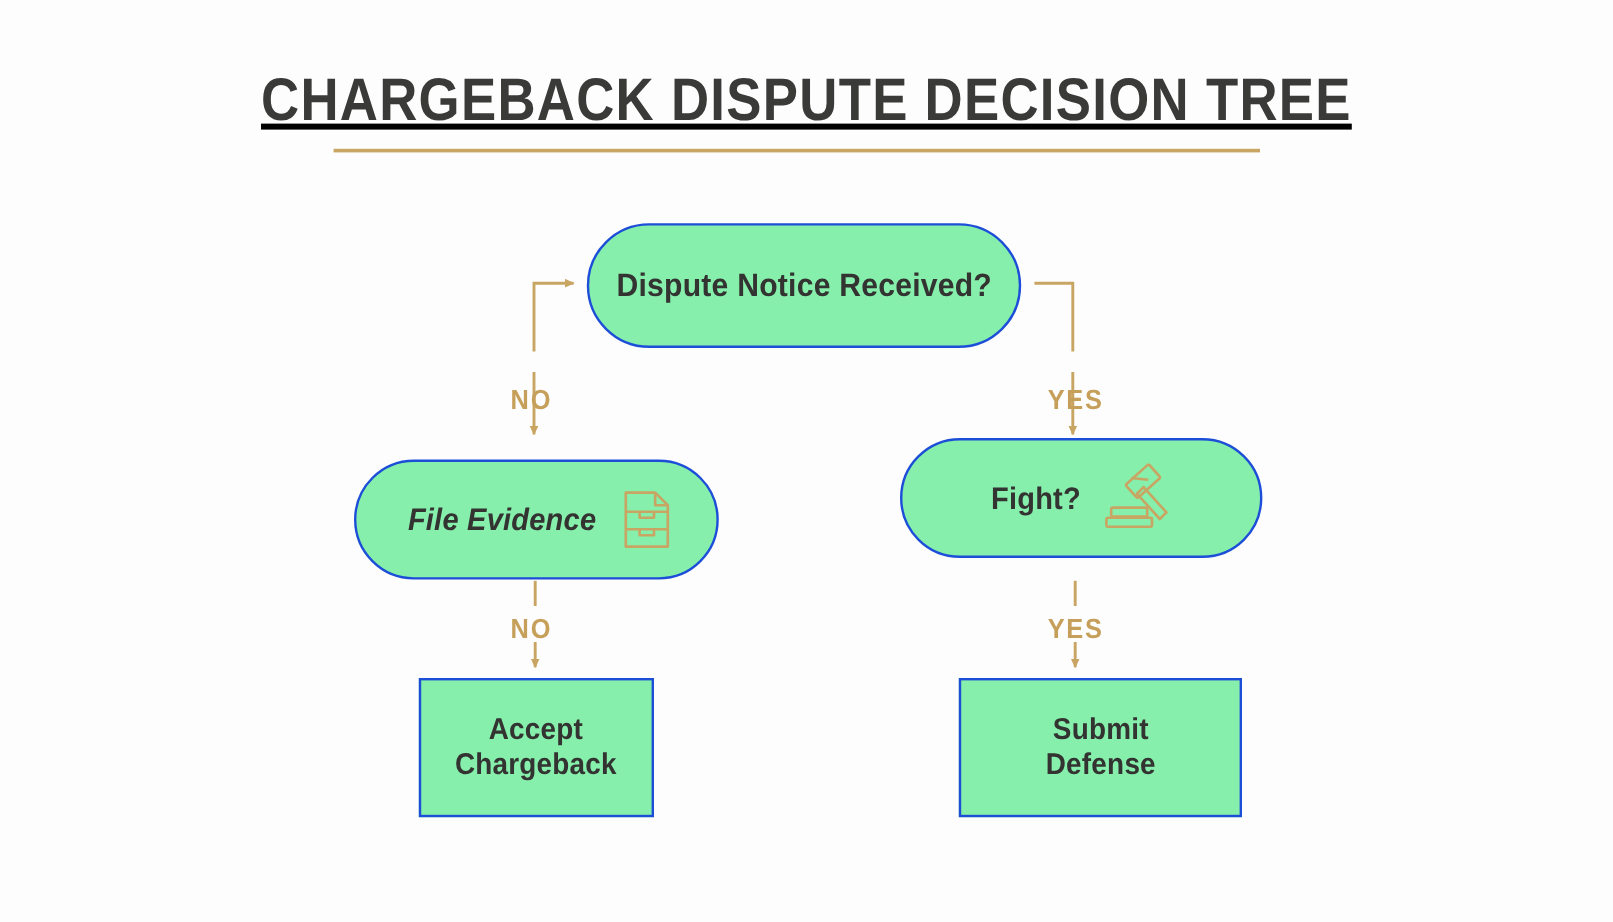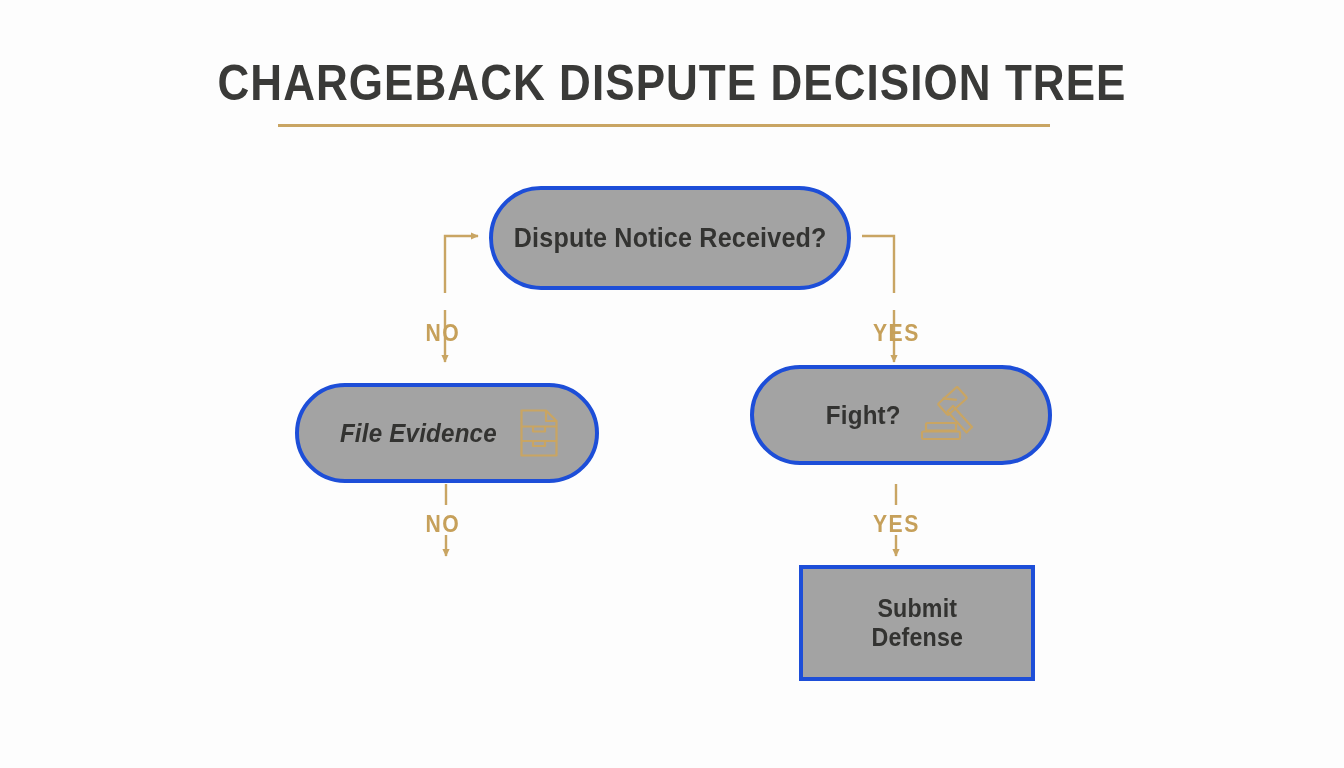--- a/index.html
+++ b/index.html
@@ -21,20 +21,21 @@
     height: 768px;
   }
 
   
   .title-block {
     position: absolute;
     left: 0;
     top: 56px;
     width: 1344px;
     text-align: center;
+    text-decoration: underline;
   }
   .title {
     font-family: "Liberation Sans Narrow", "Liberation Sans", sans-serif;
     font-size: 50px;
     font-weight: bold;
     letter-spacing: 1.2px;
     color: #3a3a38;
     text-transform: uppercase;
     transform: scaleX(0.88);
     transform-origin: center;
@@ -49,22 +50,22 @@
     height: 3px;
     background: #c9a köpa;
     background: #c8a košice;
     background: #c9a563;
   }
 
   
   .node {
     position: absolute;
     box-sizing: border-box;
-    background: #a3a3a3;
-    border: 4px solid #1d4ed8;
+    background: #86efac;
+    border: 2px solid #1d4ed8;
     display: flex;
     align-items: center;
     justify-content: center;
   }
   .node-pill {
     border-radius: 999px;
   }
   .node-rect {
     border-radius: 0;
   }
@@ -229,19 +230,23 @@
         <path d="M30.5,25.5 L49.5,46.5" stroke="#c9a563" stroke-width="2.2" fill="none" stroke-linecap="round"></path>
         <path d="M30.5,25.5 L36,20" stroke="#c9a563" stroke-width="2.2" fill="none"></path>
         <path d="M49.5,46.5 L55,41" stroke="#c9a563" stroke-width="2.2" fill="none"></path>
 
         <rect x="9" y="37" width="30" height="7.5" rx="1.4" fill="none" stroke="#c9a563" stroke-width="2.2"></rect>
         <rect x="5" y="45.5" width="38" height="7.5" rx="1.4" fill="none" stroke="#c9a563" stroke-width="2.2"></rect>
       </svg>
     </span>
   </div>
 
+  <div class="node node-rect" id="node-accept">
+    <span class="node-label">Accept
+Chargeback</span>
+  </div>
 
   <div class="node node-rect" id="node-submit">
     <span class="node-label">Submit
 Defense</span>
   </div>
 
 </div>
 
 </body></html>

